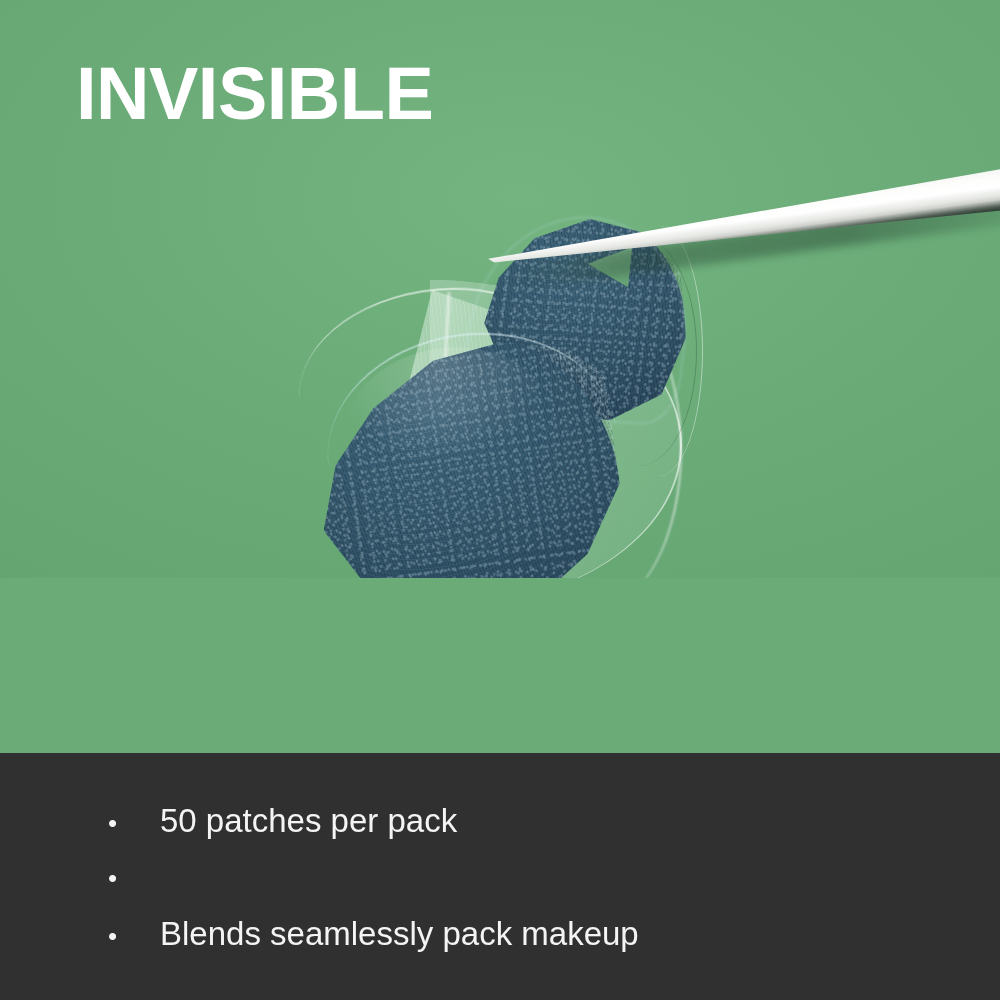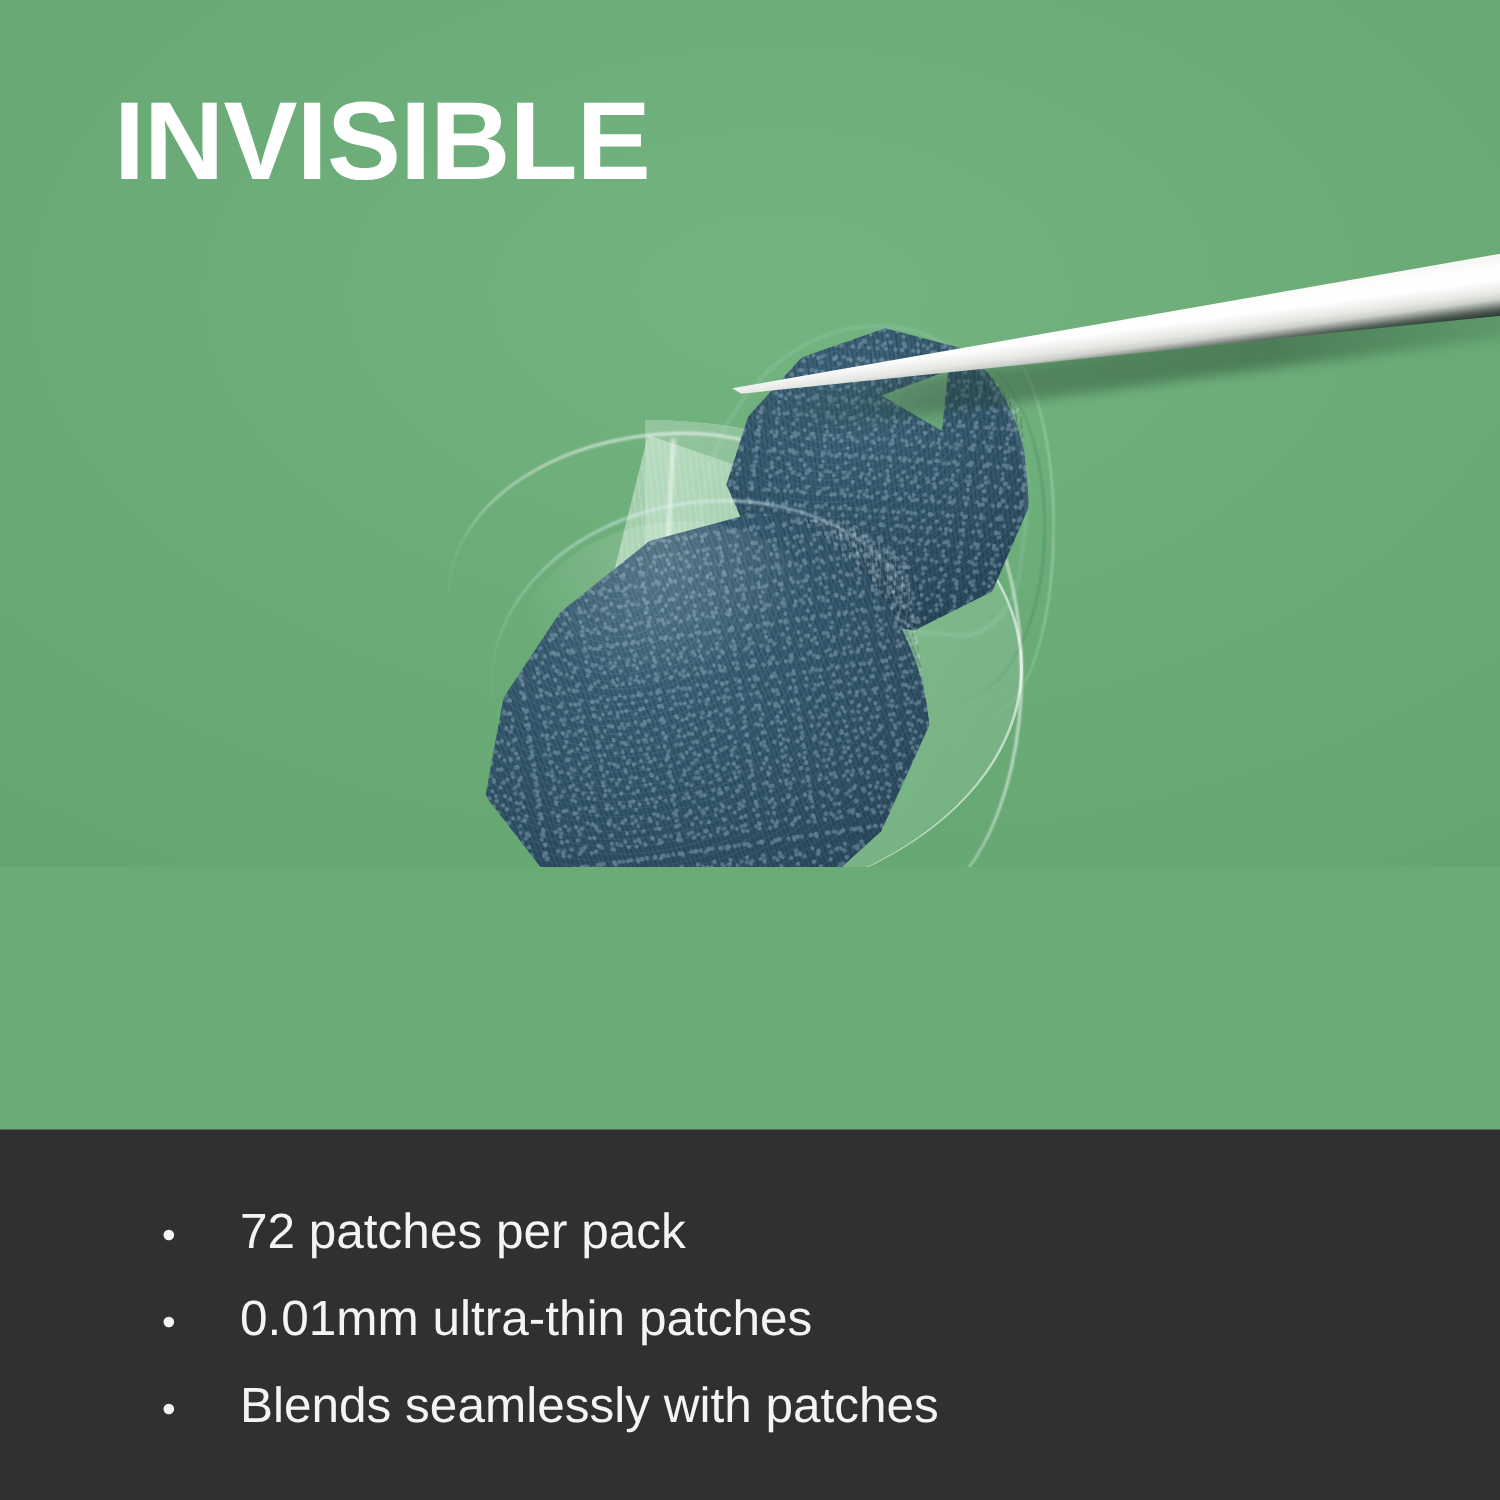--- a/index.html
+++ b/index.html
@@ -446,26 +446,25 @@
 
     <div class="headline">
       <span class="line">INVISIBLE</span>
     </div>
   </div>
 
   <div class="footer">
     <ul class="bullets">
       <li>
         <span class="dot">•</span>
-        <span>72 patches per pack</span>
+        <span>50 patches per pack</span>
       </li>
       <li>
         <span class="dot">•</span>
-        <span>0.01mm ultra-thin patches</span>
       </li>
       <li>
         <span class="dot">•</span>
-        <span>Blends seamlessly with patches</span>
+        <span>Blends seamlessly pack makeup</span>
       </li>
     </ul>
   </div>
 
 </div>
 
 </body></html>

